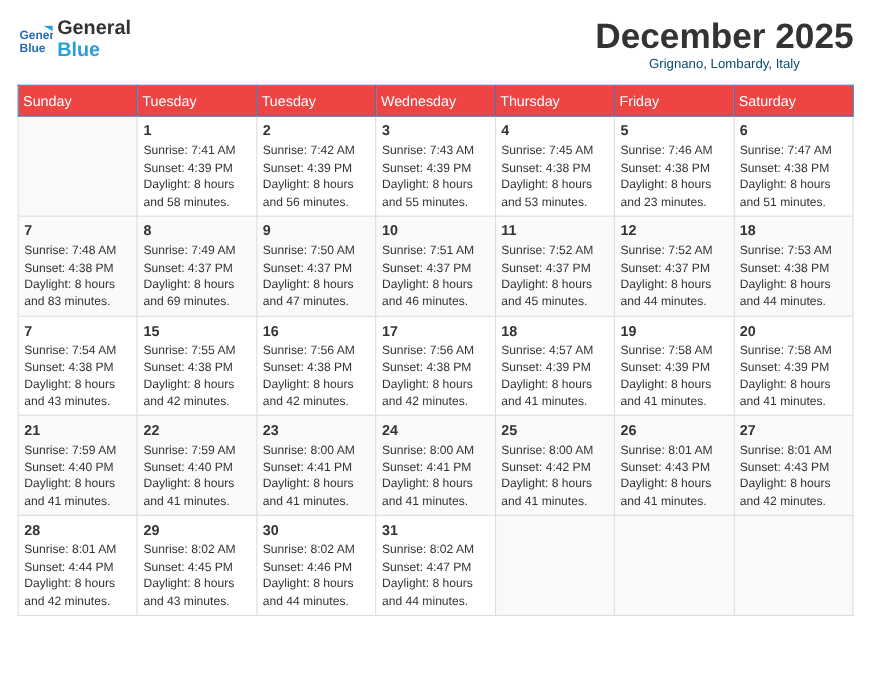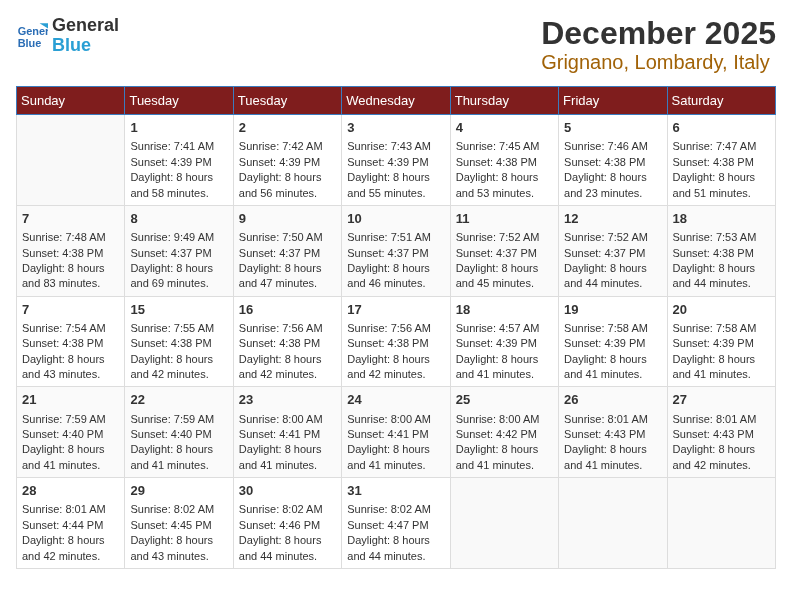--- a/index.html
+++ b/index.html
@@ -28,39 +28,39 @@
       color: #333;
     }
     .logo-text span {
       display: block;
     }
     .logo-icon {
       width: 32px;
       height: 32px;
     }
     .title-block {
-      text-align: left;
+      text-align: center;
     }
     .month-title {
       font-size: 32px;
       font-weight: bold;
       color: #333;
       line-height: 1.1;
     }
     .location {
-      font-size: 20px;
-      color: #a16207;
+      font-size: 12px;
+      color: #0c4a6e;
     }
     .calendar-table {
       width: 100%;
       border-collapse: collapse;
       font-size: 11px;
     }
     .calendar-table th {
-      background-color: #7f1d1d;
+      background-color: #ef4444;
       color: #fff;
       padding: 6px 4px;
       text-align: left;
       font-size: 13px;
       font-weight: normal;
       border: 1px solid #3a7bbf;
     }
     .calendar-table td {
       vertical-align: top;
       border: 1px solid #ddd;
@@ -162,21 +162,21 @@
       </tr>
       <tr class="row-alt">
         <td>
           <span class="day-number">7</span>
           <div>Sunrise: 7:48 AM</div>
           <div>Sunset: 4:38 PM</div>
           <div>Daylight: 8 hours and 83 minutes.</div>
         </td>
         <td>
           <span class="day-number">8</span>
-          <div>Sunrise: 9:49 AM</div>
+          <div>Sunrise: 7:49 AM</div>
           <div>Sunset: 4:37 PM</div>
           <div>Daylight: 8 hours and 69 minutes.</div>
         </td>
         <td>
           <span class="day-number">9</span>
           <div>Sunrise: 7:50 AM</div>
           <div>Sunset: 4:37 PM</div>
           <div>Daylight: 8 hours and 47 minutes.</div>
         </td>
         <td>

